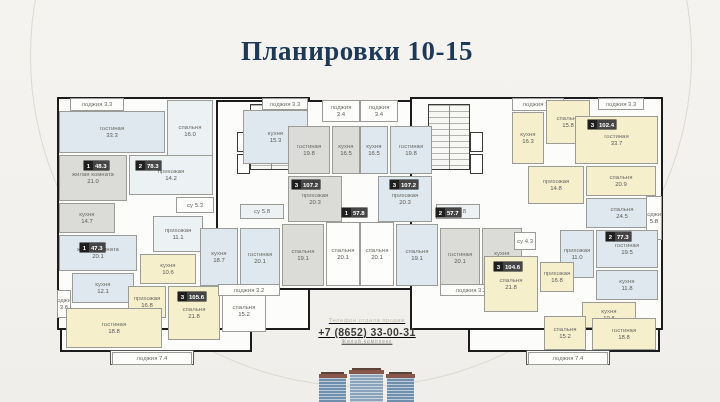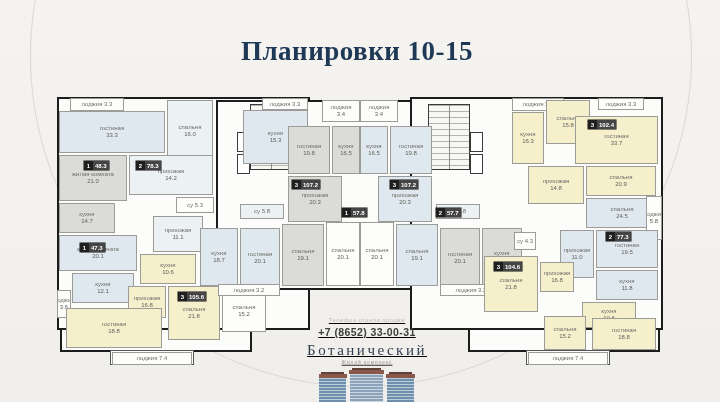--- a/index.html
+++ b/index.html
@@ -302,21 +302,20 @@
       </div>
       <div class="badge" style="left: 494px; top: 262px;">
         <span class="bn">3</span>
         <span class="ba">104.6</span>
       </div>
     </div>
 
   <div class="contact">
     <div class="c-label">Телефон отдела продаж</div>
     <div class="c-phone">+7 (8652) 33-00-31</div>
-    <div class="c-brand">Ботанический</div>
     <div class="c-sub">Жилой комплекс</div>
   </div>
 
   <div class="bld">
     <div class="tower" style="left:0;width:27px;height:32px;">
       <div class="tw-cap"></div>
       <div class="tw-roof"></div>
       <div class="tw-body" style="top:4px;"></div>
     </div>
     <div class="tower" style="left:31px;width:33px;height:36px;">

